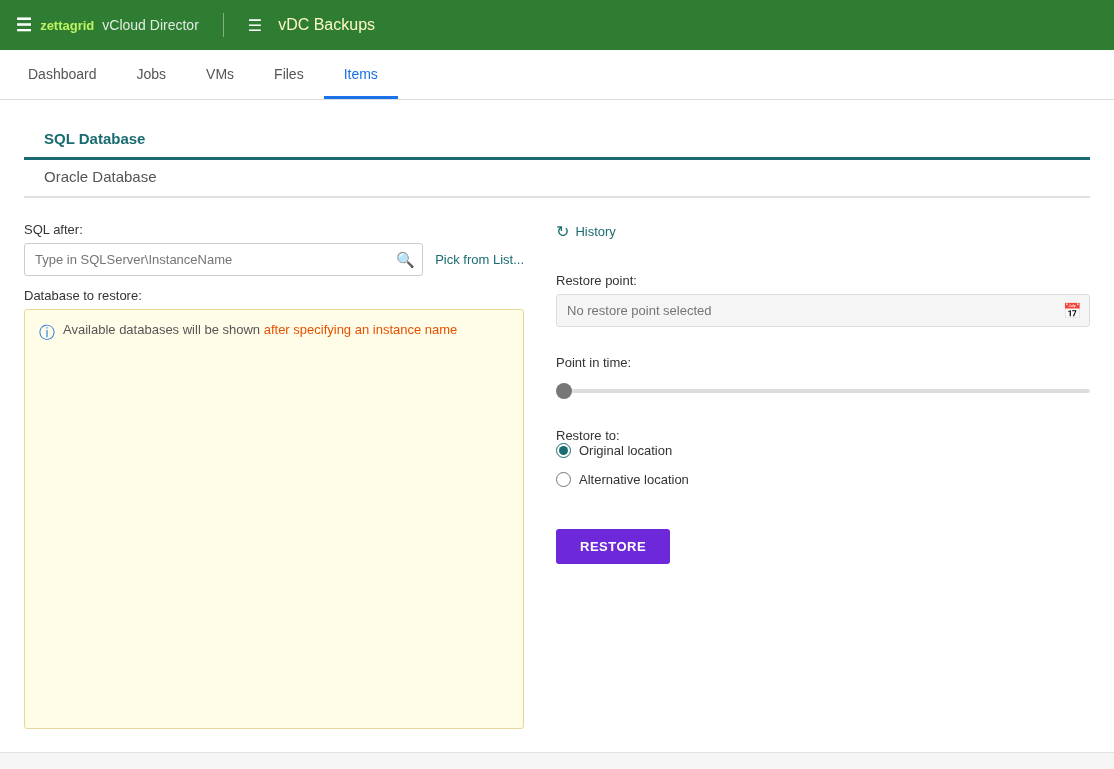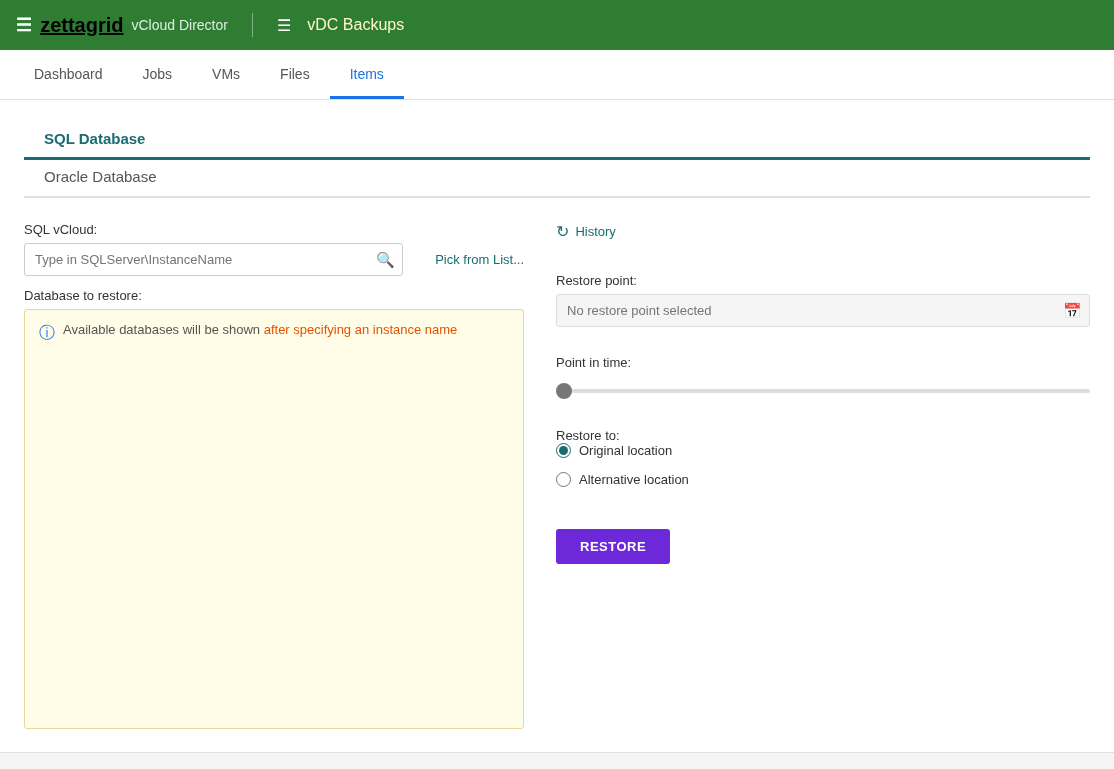--- a/index.html
+++ b/index.html
@@ -18,24 +18,23 @@
       display: flex;
       align-items: center;
       gap: 8px;
     }
     .topbar-logo-icon {
       color: #fff;
       font-size: 18px;
       font-weight: bold;
     }
     .topbar-logo-text {
-      color: #000000;
-      font-size: 20px;
+      color: #bef264;
+      font-size: 13px;
       font-weight: bold;
-      text-decoration: underline;
     }
     .topbar-app-name {
       color: rgba(255,255,255,0.85);
       font-size: 14px;
     }
     .topbar-divider {
       width: 1px;
       height: 24px;
       background: rgba(255,255,255,0.4);
       margin: 0 8px;
@@ -48,21 +47,21 @@
     .topbar-section-name {
       color: #fef9c3;
       font-size: 16px;
       font-weight: 500;
     }
 
     
     .nav-tabs-bar {
       border-bottom: 1px solid #ddd;
       display: flex;
-      padding: 0 14px;
+      padding: 0 8px;
       background: #fff;
     }
     .nav-tab {
       padding: 16px 20px 14px;
       cursor: pointer;
       color: #555;
       font-size: 14px;
       border-bottom: 3px solid transparent;
       text-decoration: none;
     }
@@ -116,21 +115,21 @@
     .field-label {
       font-size: 13px;
       color: #333;
       margin-bottom: 6px;
       font-weight: normal;
     }
 
     .sql-server-row {
       display: flex;
       align-items: center;
-      gap: 32px;
+      gap: 12px;
       margin-bottom: 12px;
     }
     .search-input-wrapper {
       position: relative;
       flex: 1;
     }
     .search-input {
       width: 100%;
       padding: 8px 36px 8px 10px;
       border: 1px solid #ccc;
@@ -349,21 +348,21 @@
 
   <div class="sub-tabs">
     <div class="sub-tab active">SQL Database</div>
     <div class="sub-tab">Oracle Database</div>
   </div>
 
   <div class="two-col">
 
     <div class="left-col">
 
-      <div class="field-label">SQL vCloud:</div>
+      <div class="field-label">SQL after:</div>
 
       <div class="sql-server-row">
         <div class="search-input-wrapper">
           <input type="text" class="search-input" placeholder="Type in SQLServer\InstanceName" style="">
           <button class="search-icon-btn">🔍</button>
         </div>
         <button class="pick-from-list-btn">Pick from List...</button>
       </div>
 
       <div class="field-label">Database to restore:</div>

